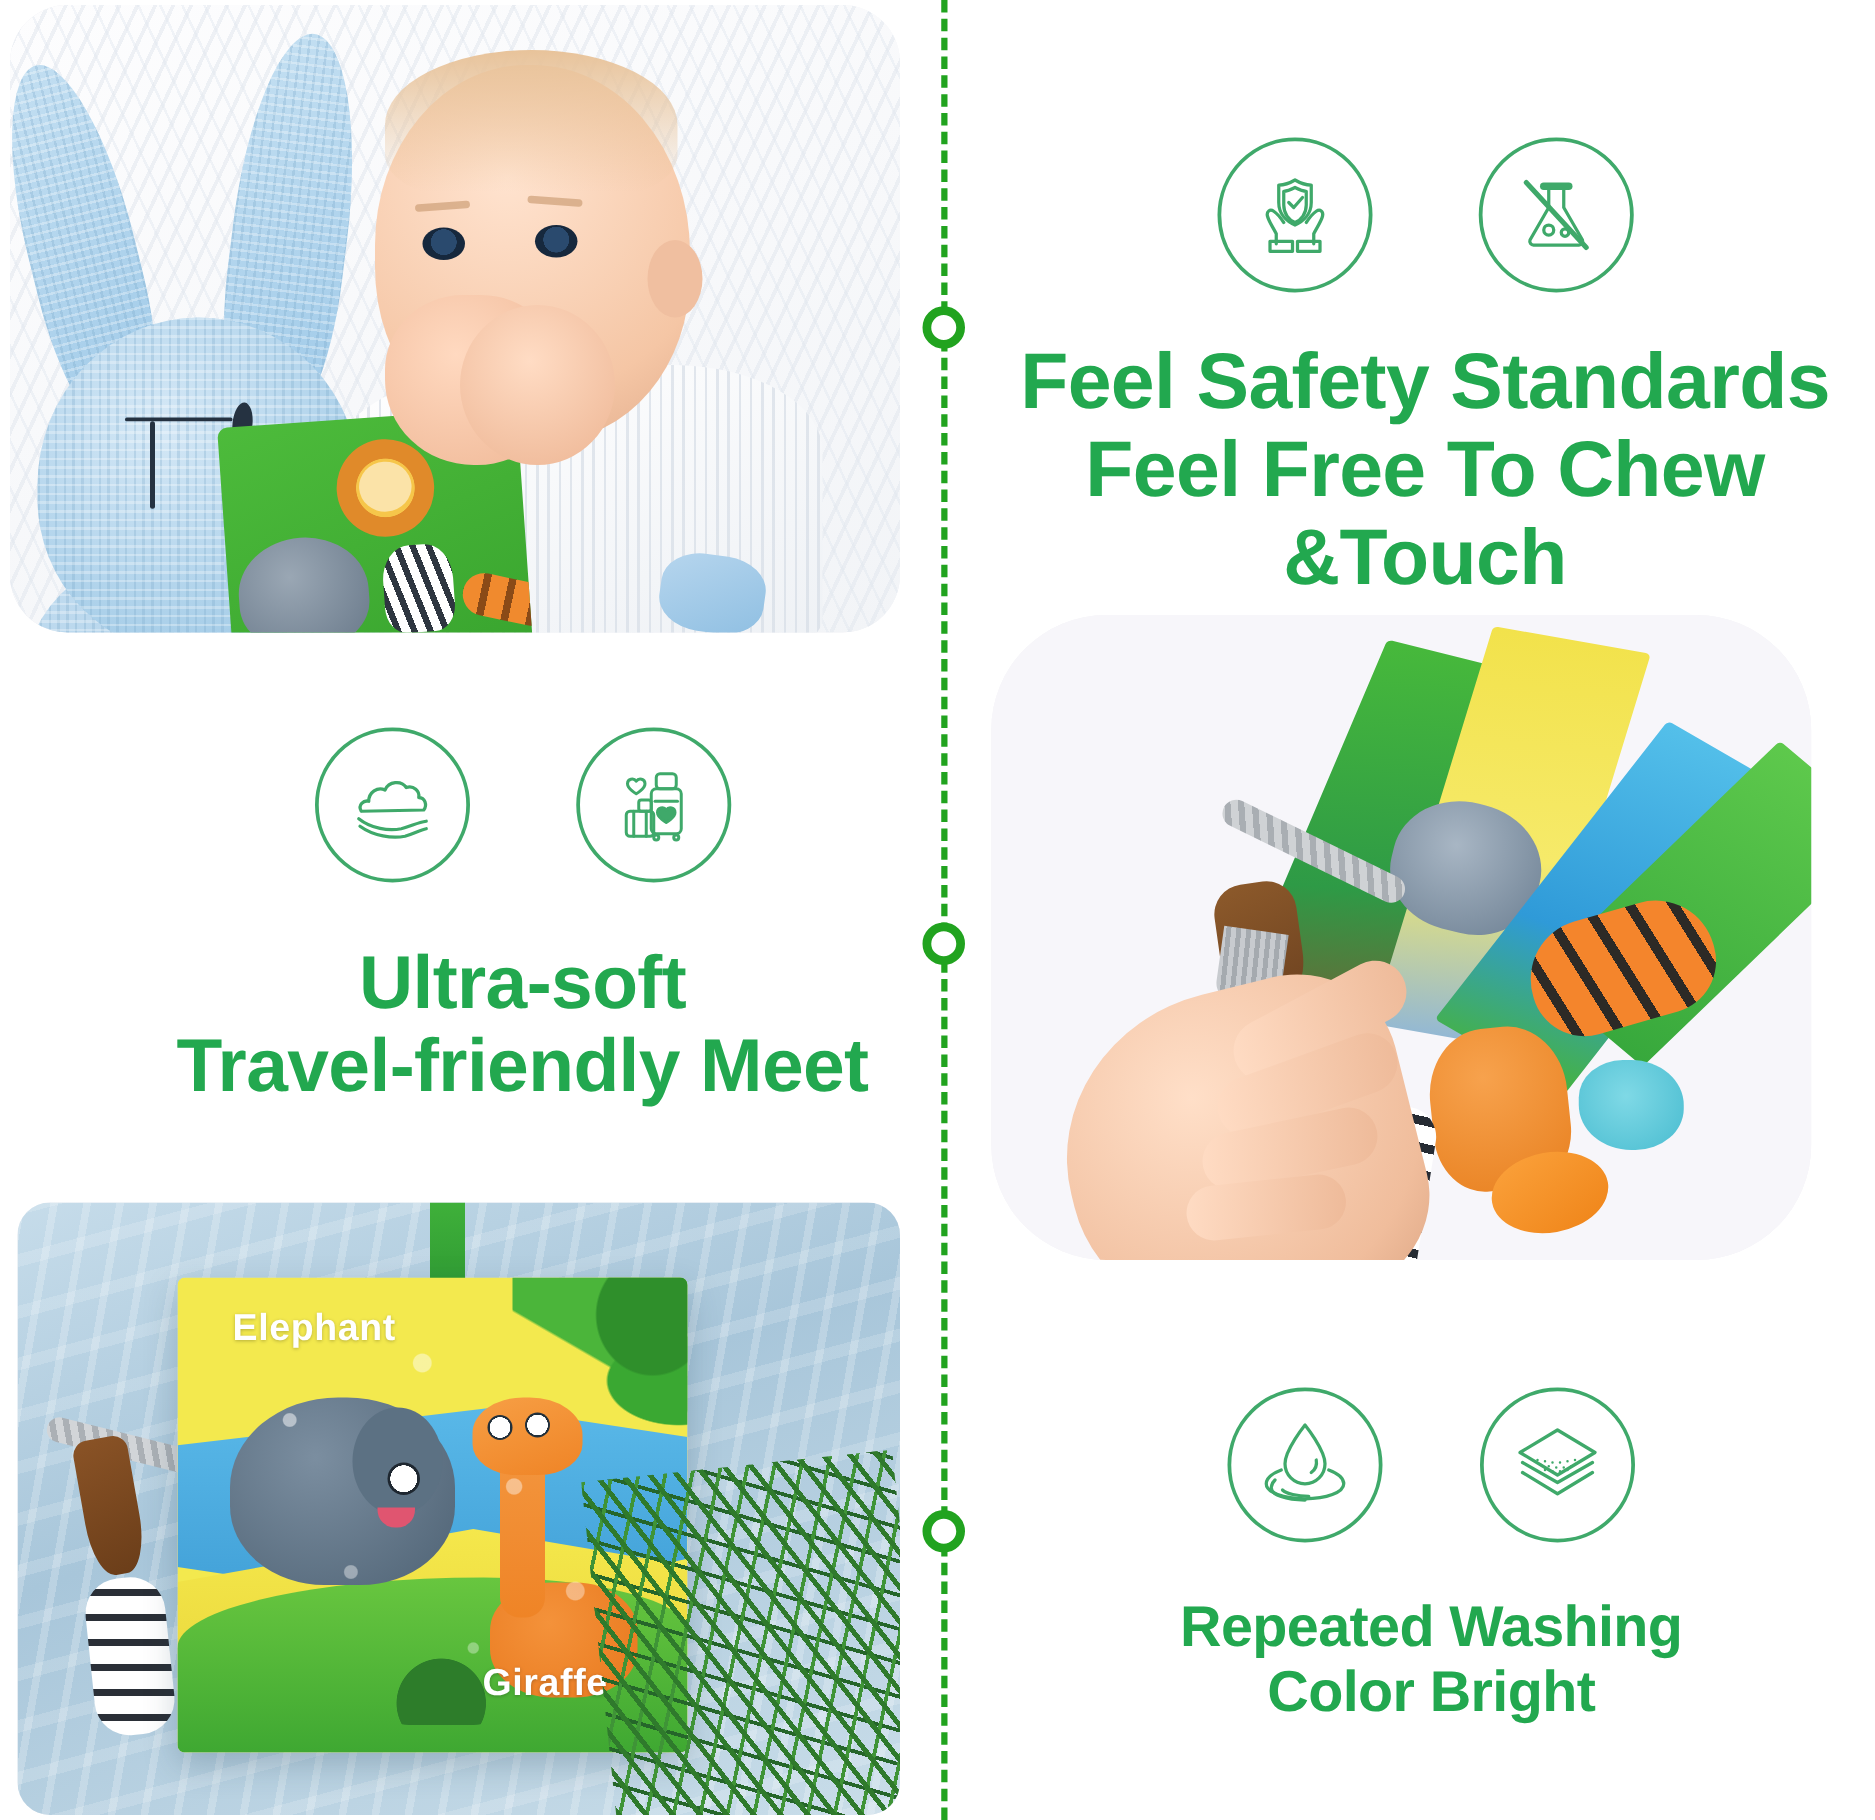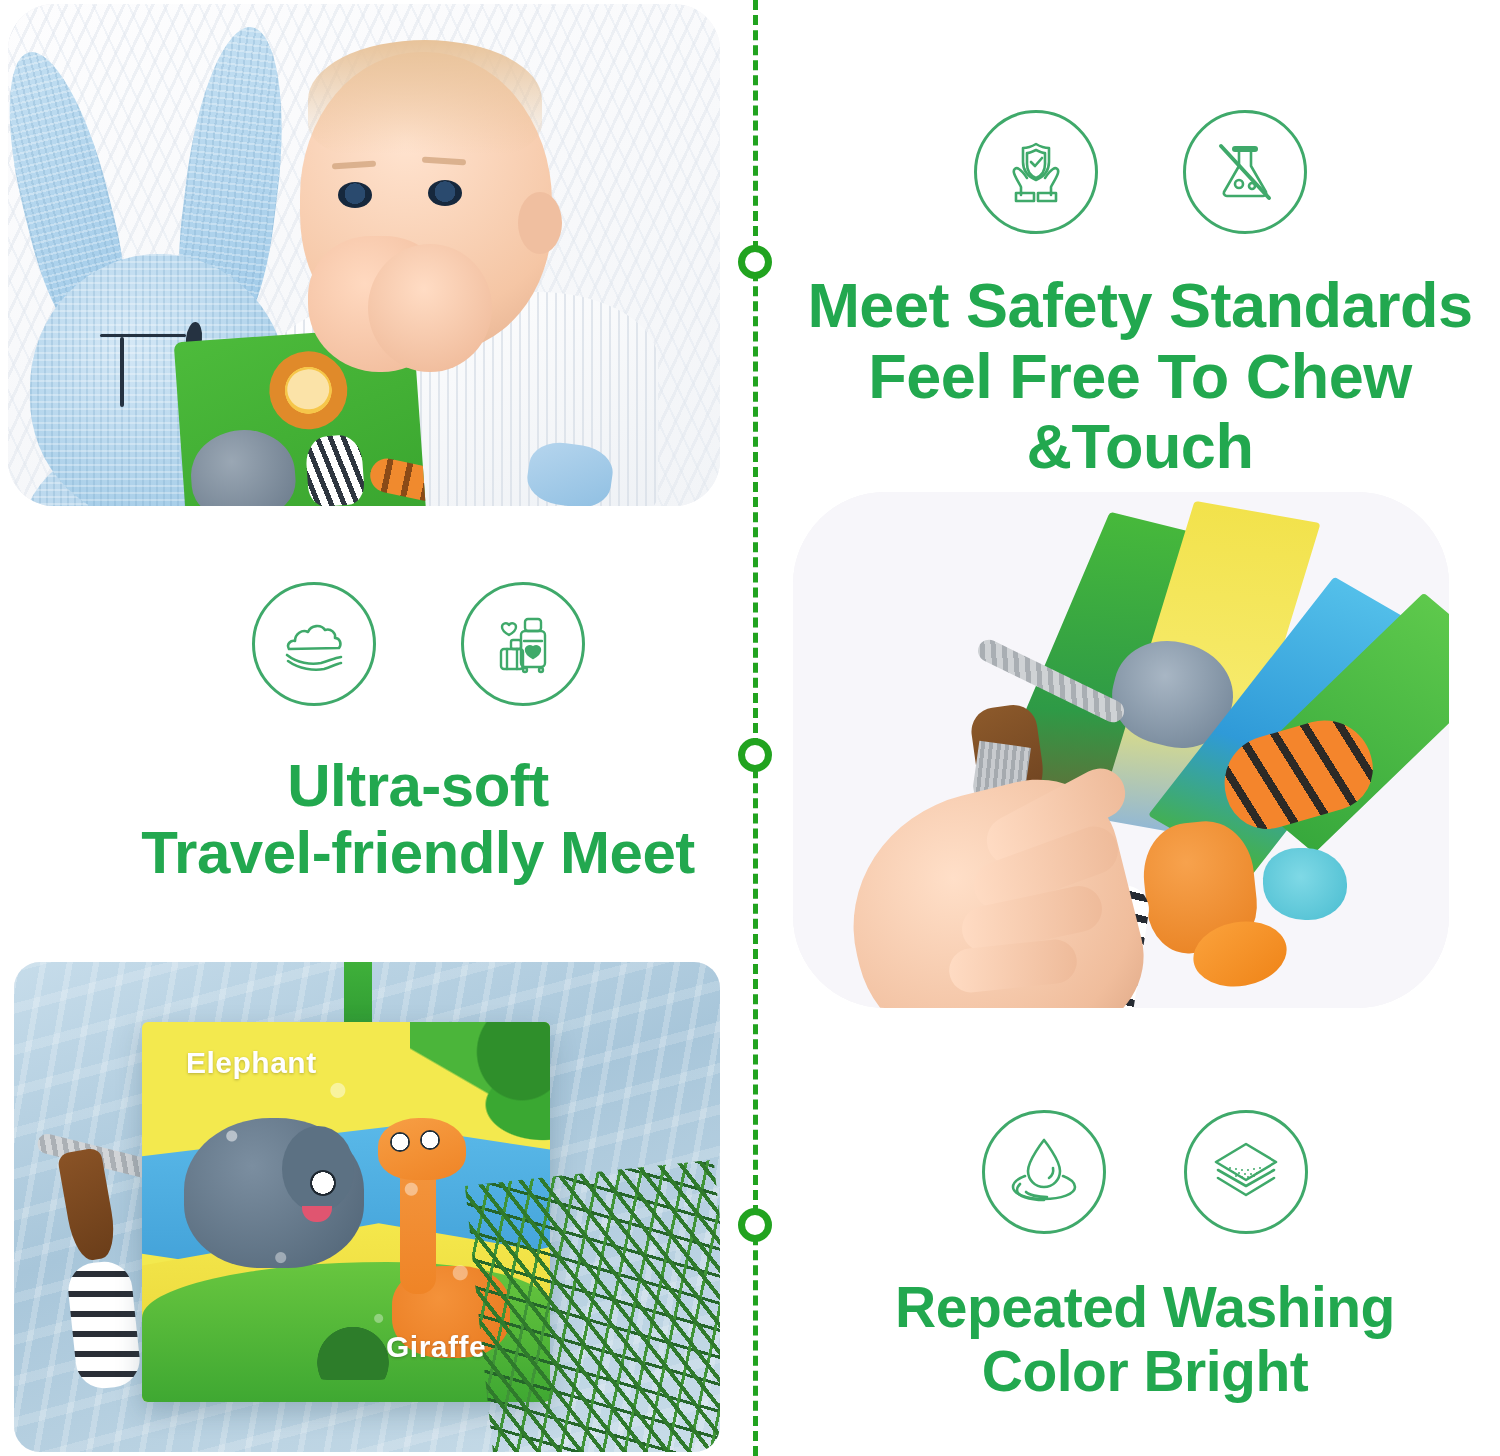--- a/index.html
+++ b/index.html
@@ -105,21 +105,21 @@
   .feat-safety .feature-text { font-size: 63px; margin-top: 36px; }
 
   
   .feat-soft { left: 128px; top: 582px; width: 580px; }
   .feat-soft .icon-row { gap: 85px; }
   .feat-soft .feature-text { font-size: 60px; margin-top: 46px; }
 
   
   .feat-wash { left: 795px; top: 1110px; width: 700px; }
   .feat-wash .icon-row { gap: 78px; }
-  .feat-wash .feature-text { font-size: 57px; margin-top: 42px; text-align: center; }
+  .feat-wash .feature-text { font-size: 46px; margin-top: 42px; text-align: center; }
 
   
   .ph { position: absolute; }
 
   
   .tl-bg {
     position: absolute; inset: 0;
     background:
       radial-gradient(circle at 78% 22%, #ffffff 0%, #f6f7f9 45%, #eceef2 100%);
   }
@@ -603,21 +603,21 @@
       <div class="icon-circle">
         <svg width="76" height="76" viewBox="0 0 76 76" fill="none" stroke="#3FA96A" stroke-width="2.6" stroke-linecap="round" stroke-linejoin="round">
           <path d="M32 16 v16 L17 58 a3 3 0 0 0 3 4 h36 a3 3 0 0 0 3 -4 L44 32 V16"></path>
           <path d="M28 15 h20" stroke-width="6"></path>
           <circle cx="32" cy="50" r="4"></circle>
           <circle cx="45" cy="52" r="3"></circle>
           <path d="M14 12 L62 64" stroke-width="4"></path>
         </svg>
       </div>
     </div>
-    <div class="feature-text"><span>Meet Safety Standards</span>
+    <div class="feature-text"><span>Feel Safety Standards</span>
 <span>Feel Free To Chew &amp;Touch</span></div>
   </div>
 
   <div class="divider">
     <div class="divider-line"></div>
     <div class="divider-ring ring-1"></div>
     <div class="divider-ring ring-2"></div>
     <div class="divider-ring ring-3"></div>
   </div>
 

